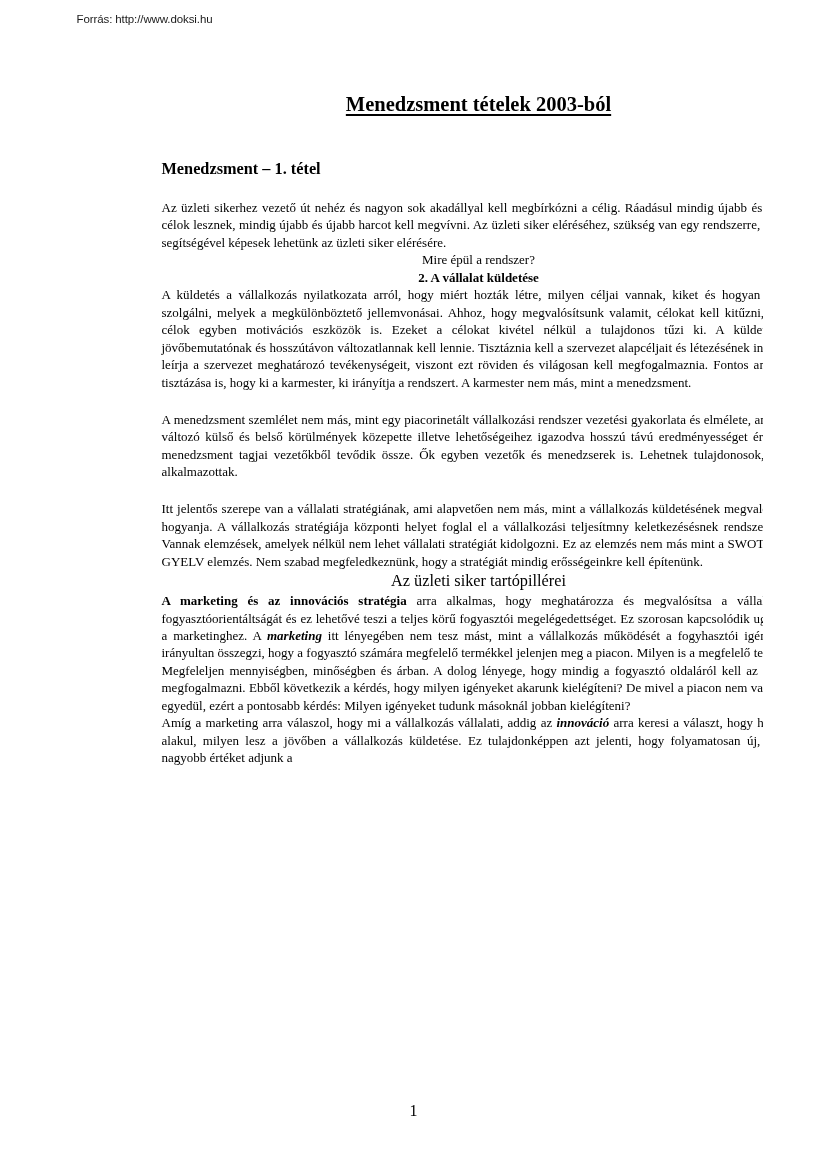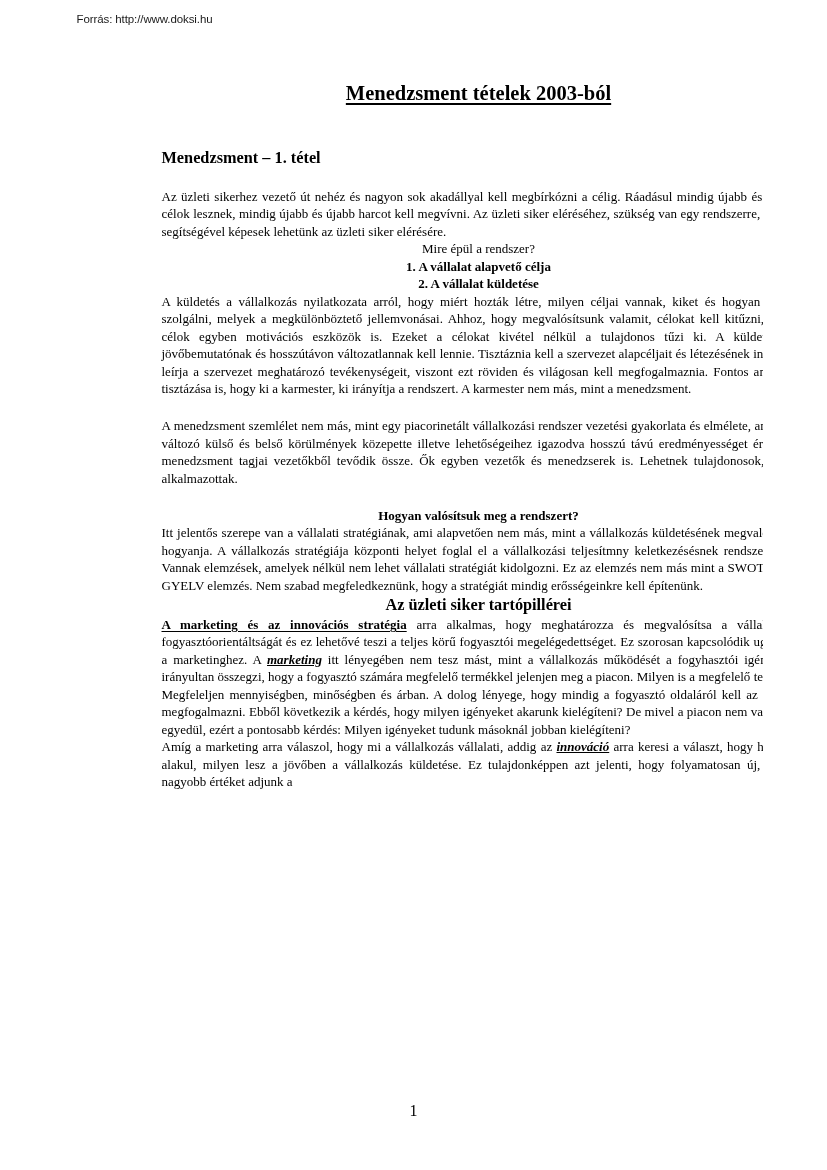--- a/index.html
+++ b/index.html
@@ -27,21 +27,21 @@
     left: 12px;
     font-family: "Liberation Sans", "DejaVu Sans", sans-serif;
     font-size: 11.5px;
     letter-spacing: -0.1px;
     color: #1a1a1a;
     white-space: nowrap;
   }
   .content {
     position: absolute;
     left: 97px;
-    top: 80px;
+    top: 91px;
     width: 634px;
   }
   .doc-title {
     text-align: center;
     font-size: 20.5px;
     font-weight: bold;
     margin: 0 0 0 0;
     line-height: 1.35;
   }
   .doc-title span.u {
@@ -57,36 +57,36 @@
     line-height: 1.34;
     margin: 0;
   }
   .section-head .u {
     text-decoration: underline;
     text-underline-offset: 2px;
   }
   .sub-center {
     text-align: center;
     font-size: 16.3px;
-    font-weight: bold;
+    font-weight: normal;
     line-height: 1.34;
     margin: 0;
   }
   p.body {
     font-size: 13px;
     line-height: 1.345;
     text-align: justify;
     margin: 0;
     -webkit-hyphens: none;
     hyphens: none;
   }
   p.body.nojust { text-align: center; }
   .b { font-weight: bold; }
-  .bi { font-weight: bold; font-style: italic; text-decoration: underline; }
-  .bu { font-weight: bold; text-decoration: underline; text-underline-offset: 2px; }
+  .bi { font-weight: bold; font-style: italic; }
+  .bu { font-weight: bold; text-underline-offset: 2px; }
   .page-number {
     position: absolute;
     left: 0;
     right: 0;
     top: 1103px;
     text-align: center;
     font-size: 16px;
     line-height: 1;
   }
 </style>
@@ -104,34 +104,32 @@
     <div class="spacer-lg"></div>
 
     <div class="section-head">Menedzsment – 1. tétel</div>
 
     <div class="spacer-blank"></div>
 
     <p class="body">Az üzleti sikerhez vezető út nehéz és nagyon sok akadállyal kell megbírkózni a célig. Ráadásul mindig újabb és újabb célok lesznek, mindig újabb és újabb harcot kell megvívni. Az üzleti siker eléréséhez, szükség van egy rendszerre, amely segítségével képesek lehetünk az üzleti siker elérésére.</p>
 
     <p class="body nojust">Mire épül a rendszer?</p>
 
-    <p class="body nojust b">1. A vállalat alapvető célja</p>
 
 
     <p class="body nojust b">2. A vállalat küldetése</p>
 
     <p class="body">A küldetés a vállalkozás nyilatkozata arról, hogy miért hozták létre, milyen céljai vannak, kiket és hogyan kíván szolgálni, melyek a megkülönböztető jellemvonásai. Ahhoz, hogy megvalósítsunk valamit, célokat kell kitűzni, mely célok egyben motivációs eszközök is. Ezeket a célokat kivétel nélkül a tulajdonos tűzi ki. A küldetésnek jövőbemutatónak és hosszútávon változatlannak kell lennie. Tisztáznia kell a szervezet alapcéljait és létezésének indokát, leírja a szervezet meghatározó tevékenységeit, viszont ezt röviden és világosan kell megfogalmaznia. Fontos annak a tisztázása is, hogy ki a karmester, ki irányítja a rendszert. A karmester nem más, mint a menedzsment.</p>
 
     <div class="spacer-blank"></div>
 
     <p class="body">A menedzsment szemlélet nem más, mint egy piacorinetált vállalkozási rendszer vezetési gyakorlata és elmélete, amely a változó külső és belső körülmények közepette illetve lehetőségeihez igazodva hosszú távú eredményességet ér el. A menedzsment tagjai vezetőkből tevődik össze. Ők egyben vezetők és menedzserek is. Lehetnek tulajdonosok, vagy alkalmazottak.</p>
 
     <div class="spacer-blank"></div>
 
-    <p class="body nojust b">Hogyan valósítsuk meg a rendszert?</p>
 
     <p class="body">Itt jelentős szerepe van a vállalati stratégiának, ami alapvetően nem más, mint a vállalkozás küldetésének megvalósítási hogyanja. A vállalkozás stratégiája központi helyet foglal el a vállalkozási teljesítmny keletkezésésnek rendszerében. Vannak elemzések, amelyek nélkül nem lehet vállalati stratégiát kidolgozni. Ez az elemzés nem más mint a SWOT, vagy GYELV elemzés. Nem szabad megfeledkeznünk, hogy a stratégiát mindig erősségeinkre kell építenünk.</p>
 
     <div class="sub-center">Az üzleti siker tartópillérei</div>
 
     <p class="body"><span class="bu">A marketing és az innovációs stratégia</span><span> arra alkalmas, hogy meghatározza és megvalósítsa a vállalkozás fogyasztóorientáltságát és ez lehetővé teszi a teljes körű fogyasztói megelégedettséget. Ez szorosan kapcsolódik ugyebár a marketinghez. A </span><span class="bi">marketing</span><span> itt lényegében nem tesz mást, mint a vállalkozás működését a fogyhasztói igényekre irányultan összegzi, hogy a fogyasztó számára megfelelő termékkel jelenjen meg a piacon. Milyen is a megfelelő termék? Megfeleljen mennyiségben, minőségben és árban. A dolog lényege, hogy mindig a fogyasztó oldaláról kell az igényt megfogalmazni. Ebből következik a kérdés, hogy milyen igényeket akarunk kielégíteni? De mivel a piacon nem vagyunk egyedül, ezért a pontosabb kérdés: Milyen igényeket tudunk másoknál jobban kielégíteni?</span></p>
 
     <p class="body"><span>Amíg a marketing arra válaszol, hogy mi a vállalkozás vállalati, addig az </span><span class="bi">innováció</span><span> arra keresi a választ, hogy hogyan alakul, milyen lesz a jövőben a vállalkozás küldetése. Ez tulajdonképpen azt jelenti, hogy folyamatosan új, egyre nagyobb értéket adjunk a</span></p>
 
   </div>

